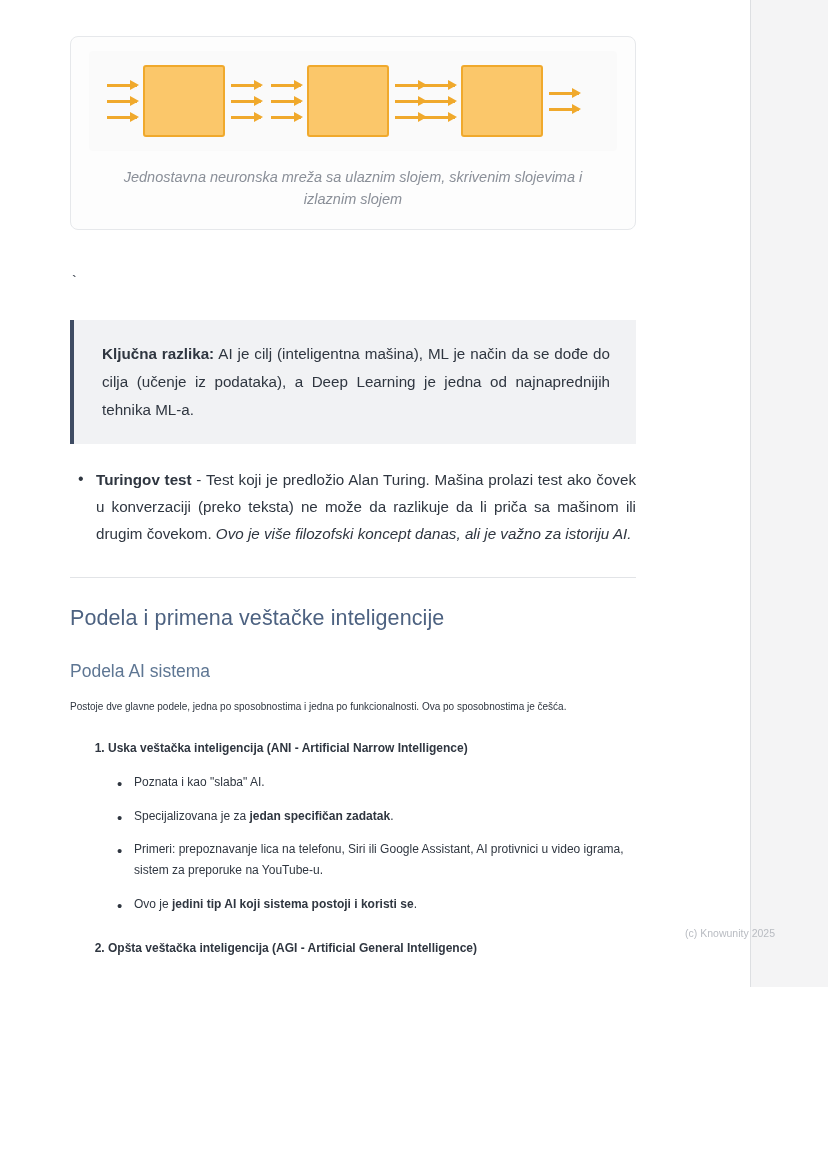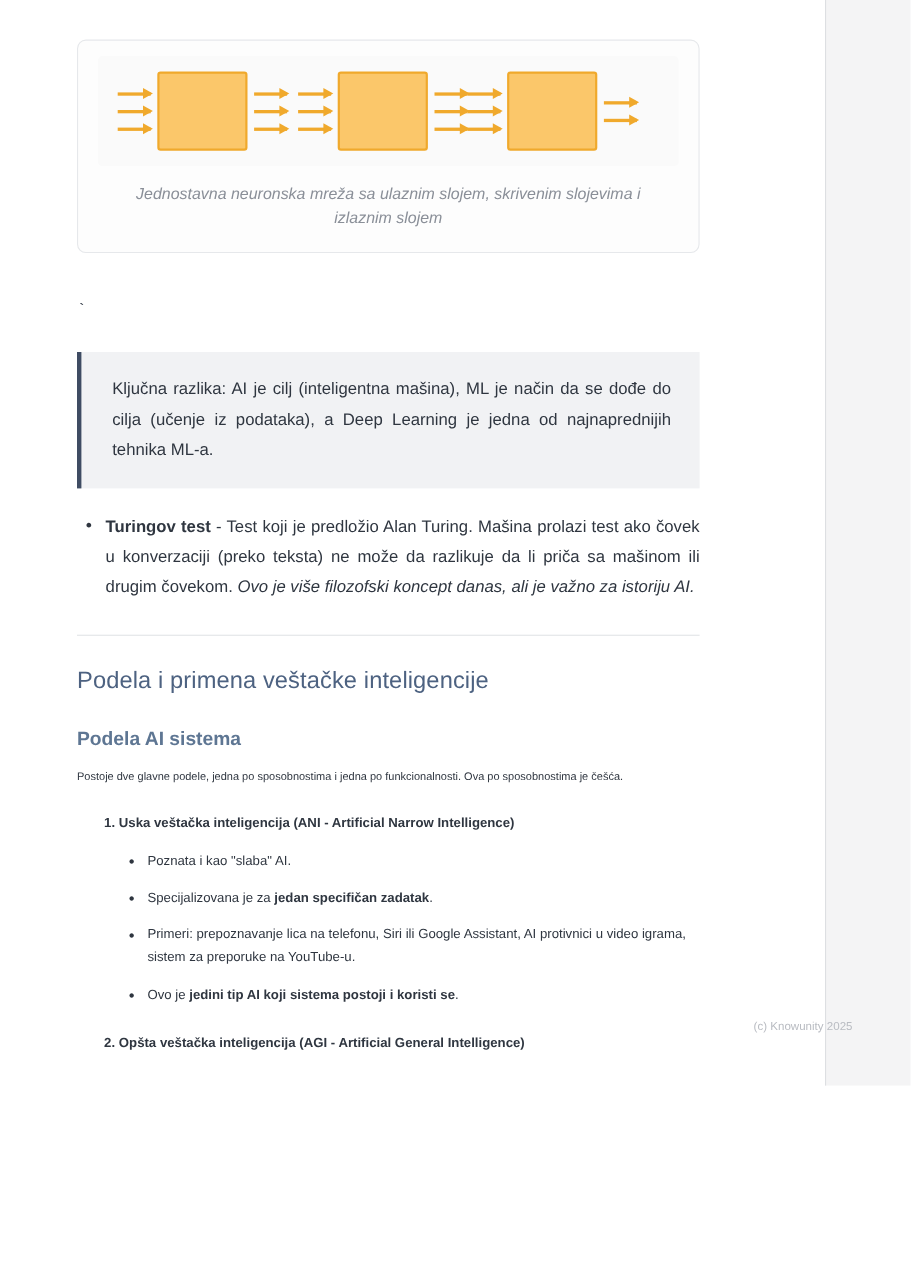--- a/index.html
+++ b/index.html
@@ -103,21 +103,21 @@
     border-left: 4px solid #3f4c63;
     padding: 20px 26px 20px 28px;
   }
   .callout p {
     margin: 0;
     font-size: 15.2px;
     line-height: 1.85;
     color: #2f3640;
     text-align: justify;
   }
-  .callout b { font-weight: normal; }
+  .callout b { font-weight: bold; }
 
   
   ul.main-list {
     margin: 22px 0 0 0;
     padding-left: 26px;
     list-style: none;
   }
   ul.main-list > li {
     position: relative;
     margin-bottom: 20px;
@@ -150,21 +150,21 @@
     font-size: 21.5px;
     color: #4d6281;
     margin: 28px 0 0 0;
     font-weight: normal;
     letter-spacing: .1px;
   }
   h3.h-minor {
     font-size: 17.5px;
     color: #5e7693;
     margin: 30px 0 12px 0;
-    font-weight: bold;
+    font-weight: normal;
   }
   p.body {
     font-size: 10px;
     color: #2f3640;
     line-height: 1.78;
     margin: 16px 0 0 0;
   }
 
   
   ol.num-list {

